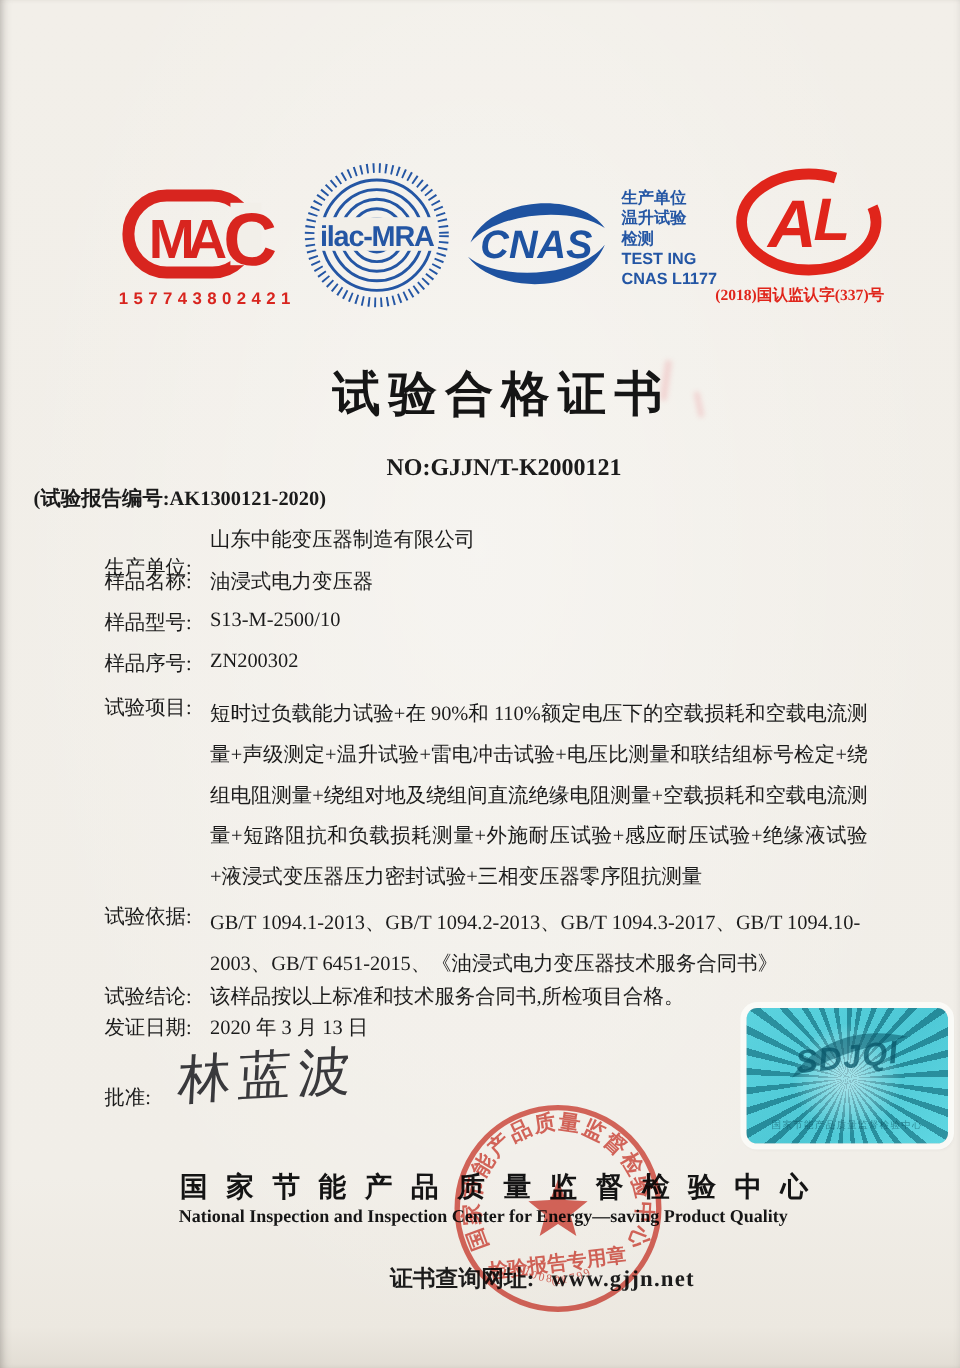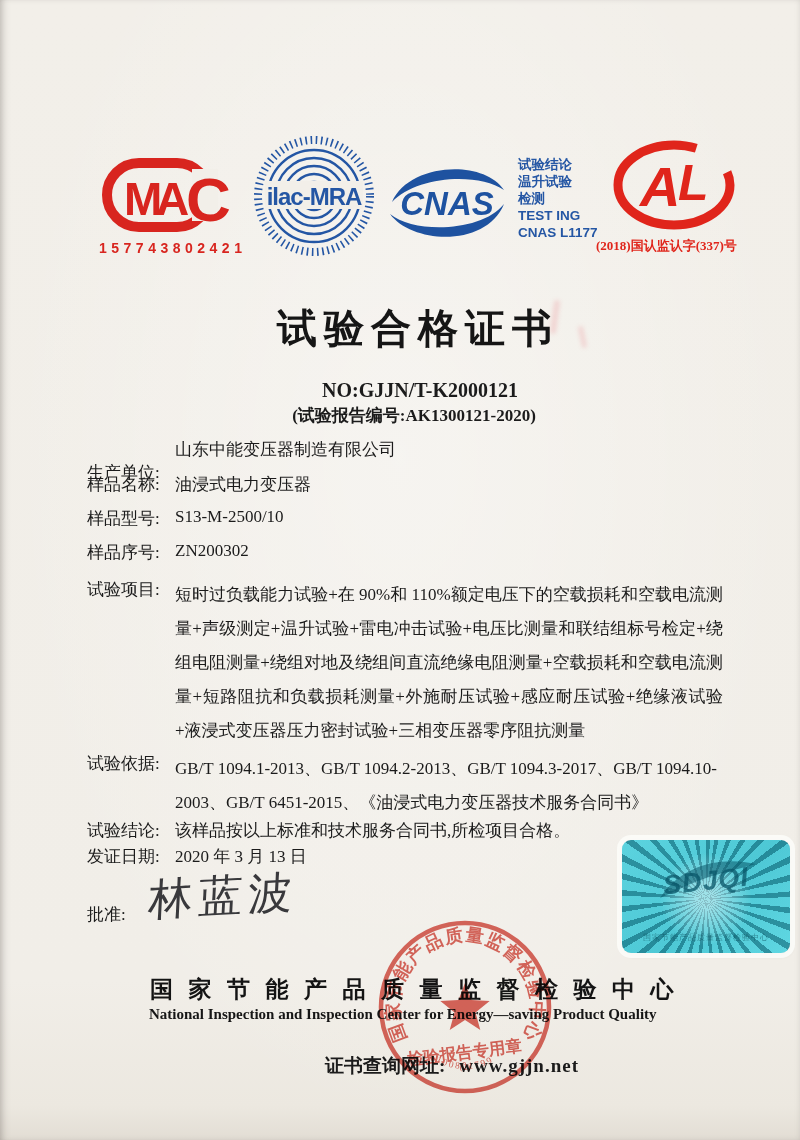--- a/index.html
+++ b/index.html
@@ -35,21 +35,21 @@
   .title{
     left:0;top:301px;width:800px;text-align:center;
     font-size:40px;font-weight:bold;letter-spacing:7px;padding-left:36px;box-sizing:border-box;
     color:#151515;
   }
   .cert-no{
     left:0;top:379px;width:800px;text-align:center;padding-left:40px;box-sizing:border-box;
     font-size:20px;font-weight:bold;white-space:nowrap;
   }
   .report-no{
-    left:0;top:404px;width:800px;text-align:center;padding-left:28px;box-sizing:border-box;
+    left:0;top:404px;width:800px;text-align:left;padding-left:28px;box-sizing:border-box;
     font-size:17px;font-weight:bold;white-space:nowrap;
   }
   
   .flabel{position:absolute;left:87px;font-size:17px;white-space:nowrap;}
   .fvalue{position:absolute;left:175px;font-size:17px;white-space:nowrap;}
   .fpara{position:absolute;left:175px;font-size:17px;line-height:34px;white-space:normal;}
   .justify{text-align:justify;text-justify:inter-ideograph;}
   
   .sig{
     left:148px;top:866px;width:180px;height:74px;
@@ -121,21 +121,21 @@
   <text x="61" y="70" text-anchor="middle" font-family="Liberation Sans,sans-serif" font-weight="bold" font-size="24" letter-spacing="-1" fill="#2456a4">ilac-MRA</text>
 </svg>
 
 <svg class="abs" style="left:386px;top:160px;" width="122" height="86" viewBox="0 0 122 86">
   <path d="M 6,42 C 22,4 96,-2 118,30 C 92,12 30,16 6,42 Z" fill="#1e52a0"></path>
   <path d="M 4,54 C 26,84 100,88 118,44 C 96,72 28,74 4,54 Z" fill="#1e52a0"></path>
   <text x="61" y="55" text-anchor="middle" font-family="Liberation Sans,sans-serif" font-weight="bold" font-style="italic" font-size="33" letter-spacing="0" fill="#1e52a0">CNAS</text>
 </svg>
 
 <div class="abs cnas-textblock">
-  <div>试验结论</div>
+  <div>生产单位</div>
   <div>温升试验</div>
   <div>检测</div>
   <div>TEST ING</div>
   <div>CNAS  L1177</div>
 </div>
 
 <svg class="abs" style="left:612px;top:140px;" width="126" height="92" viewBox="0 0 126 92">
   <ellipse cx="62" cy="45" rx="56" ry="40" fill="none" stroke="#e0251b" stroke-width="9" stroke-dasharray="270 40" stroke-dashoffset="20"></ellipse>
   <text x="28" y="66" font-family="Liberation Sans,sans-serif" font-weight="bold" font-style="italic" font-size="56" fill="#e0251b">A</text>
   <text x="66" y="60" font-family="Liberation Sans,sans-serif" font-weight="bold" font-style="italic" font-size="50" fill="#e0251b">L</text>

